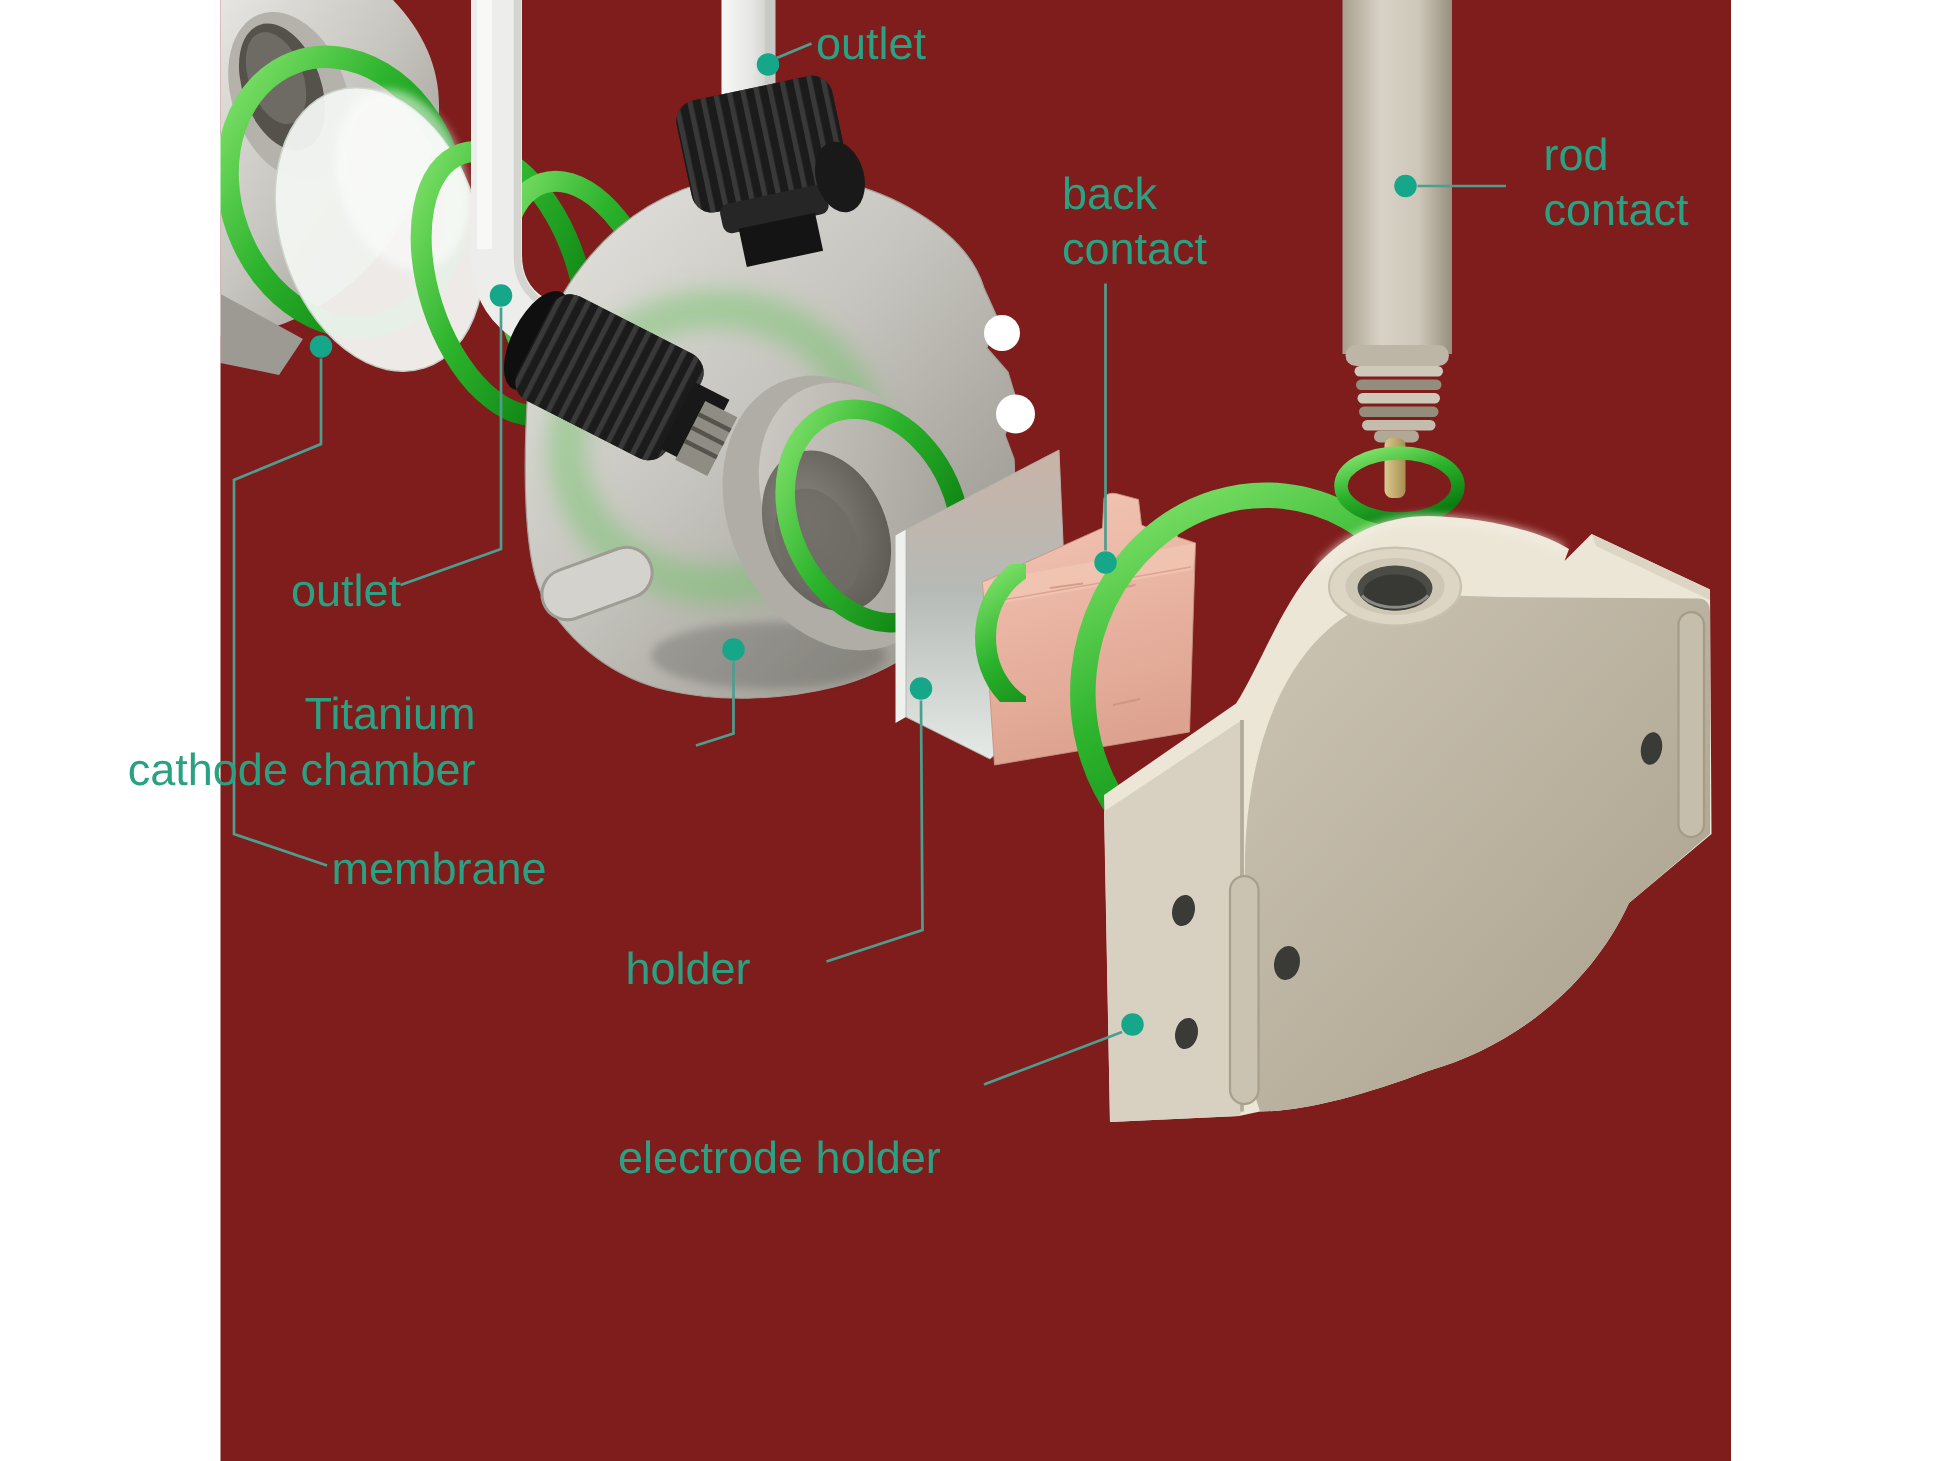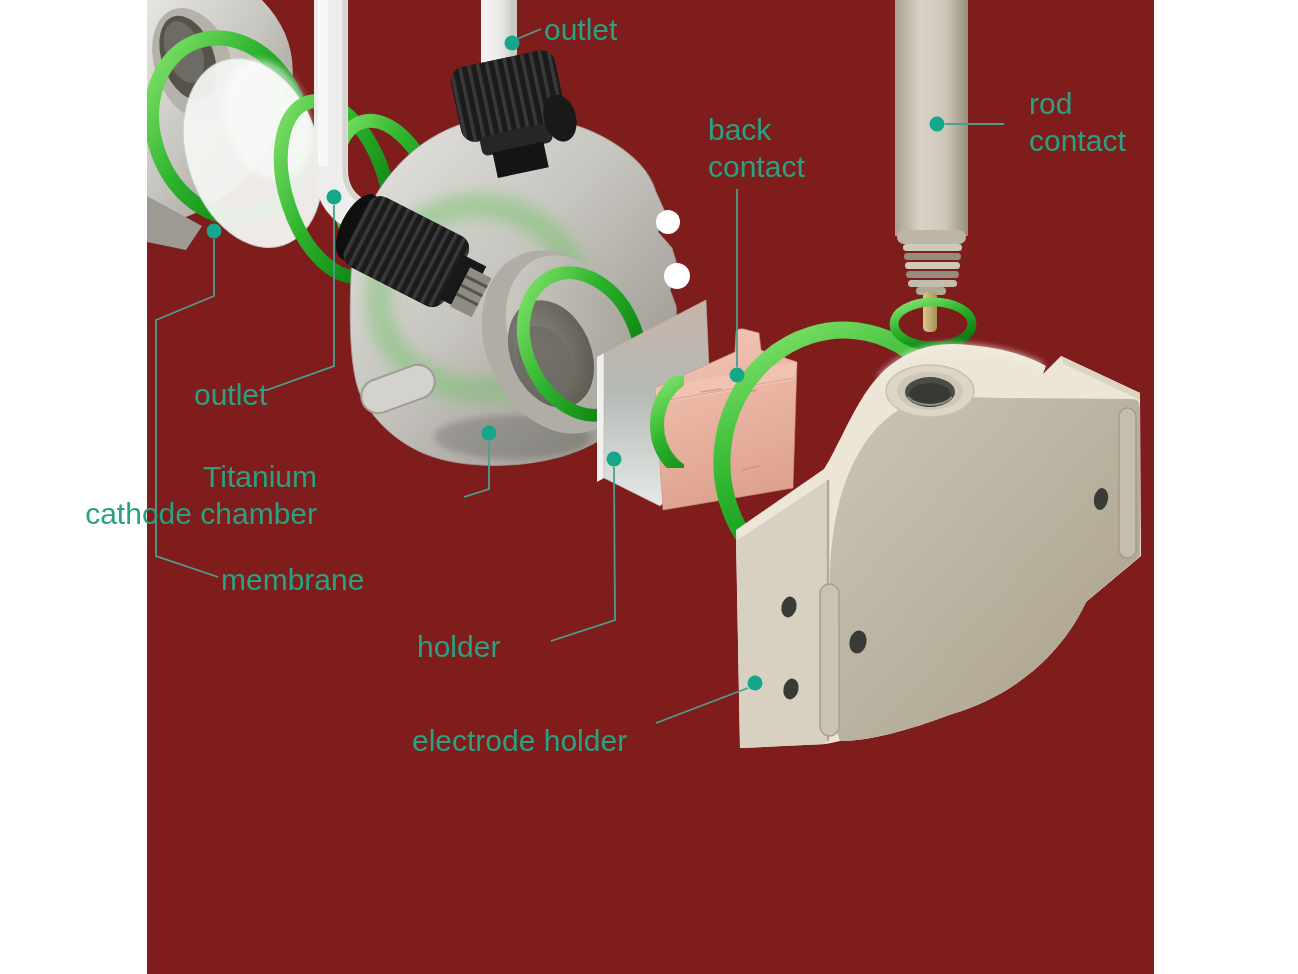--- a/index.html
+++ b/index.html
@@ -238,16 +238,16 @@
   <div class="lbl right" style="right:837px;top:458px;">
     <div>Titanium</div>
     <div>cathode chamber</div>
   </div>
   <div class="lbl" style="left:221px;top:561px;">
     <span>membrane</span>
   </div>
   <div class="lbl" style="left:417px;top:628px;">
     <span>holder</span>
   </div>
-  <div class="lbl" style="left:412px;top:722px;text-align:right;">
+  <div class="lbl" style="left:412px;top:754px;text-align:right;">
     <span>electrode holder</span>
   </div>
 </div>
 
 </body></html>

